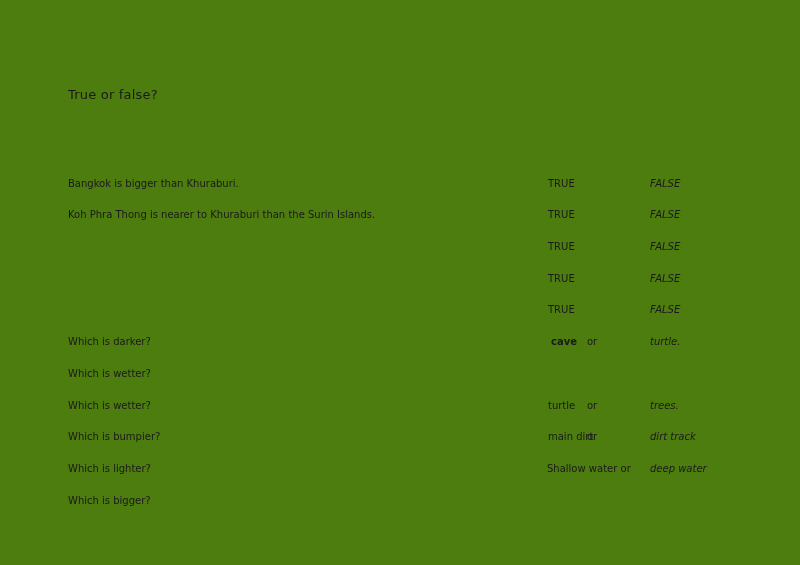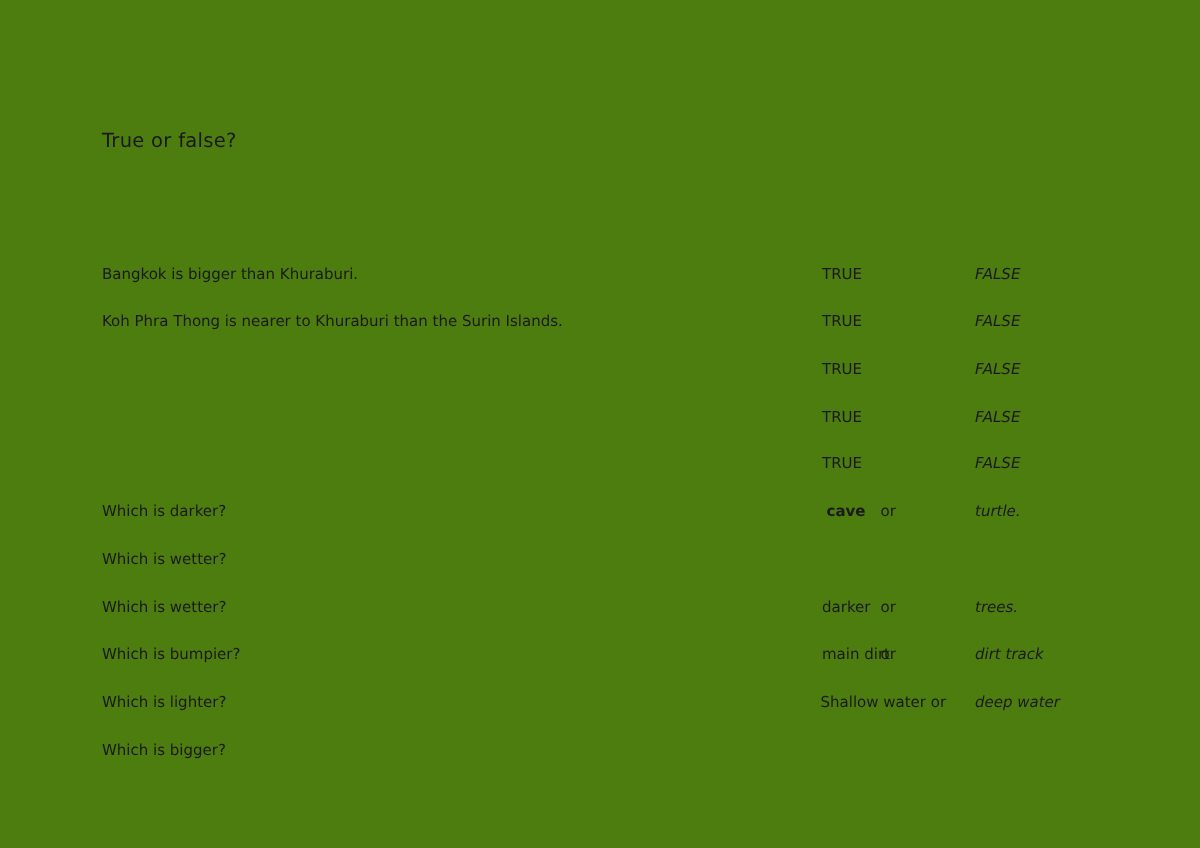--- a/index.html
+++ b/index.html
@@ -89,21 +89,21 @@
     <span class="c2">or</span>
     <span class="c3">turtle.</span>
   </div>
 
   <div class="row" style="top:326px">
     <span class="q">Which is wetter?</span>
   </div>
 
   <div class="row" style="top:358px">
     <span class="q">Which is wetter?</span>
-    <span class="c1">darker</span>
+    <span class="c1">turtle</span>
     <span class="c2">or</span>
     <span class="c3">trees.</span>
   </div>
 
   <div class="row" style="top:389px">
     <span class="q">Which is bumpier?</span>
     <span class="c1">main dirt</span>
     <span class="c2">or</span>
     <span class="c3">dirt track</span>
   </div>

